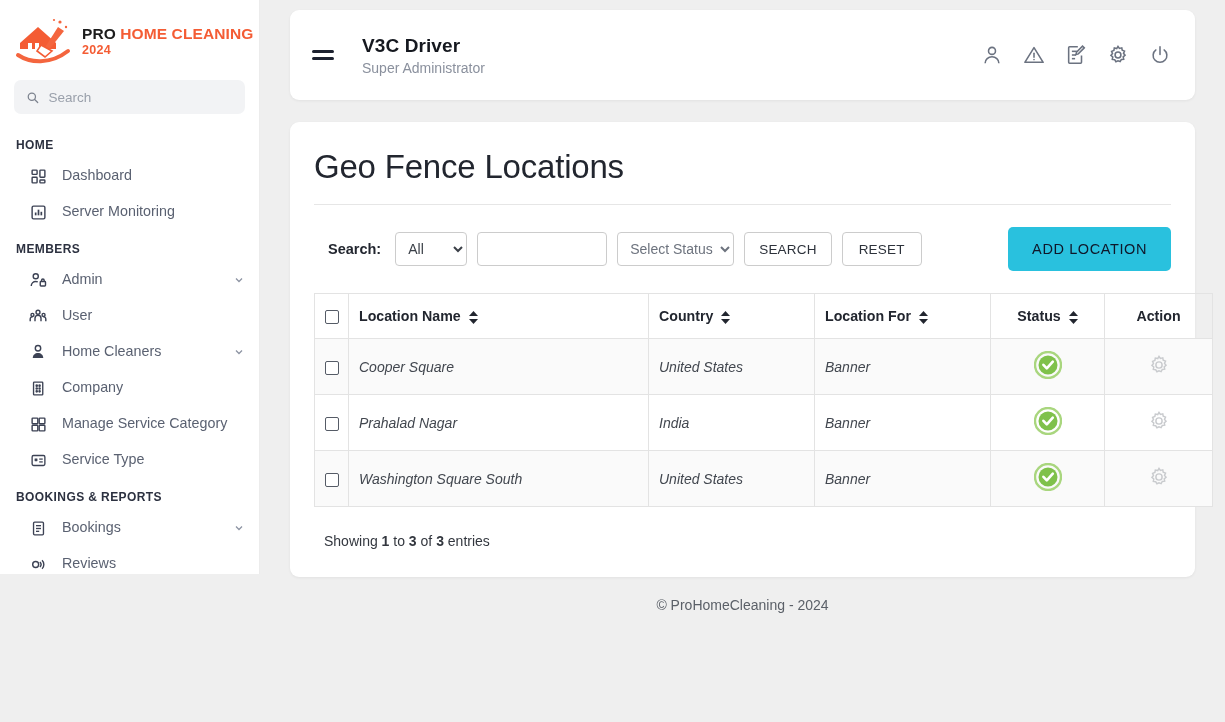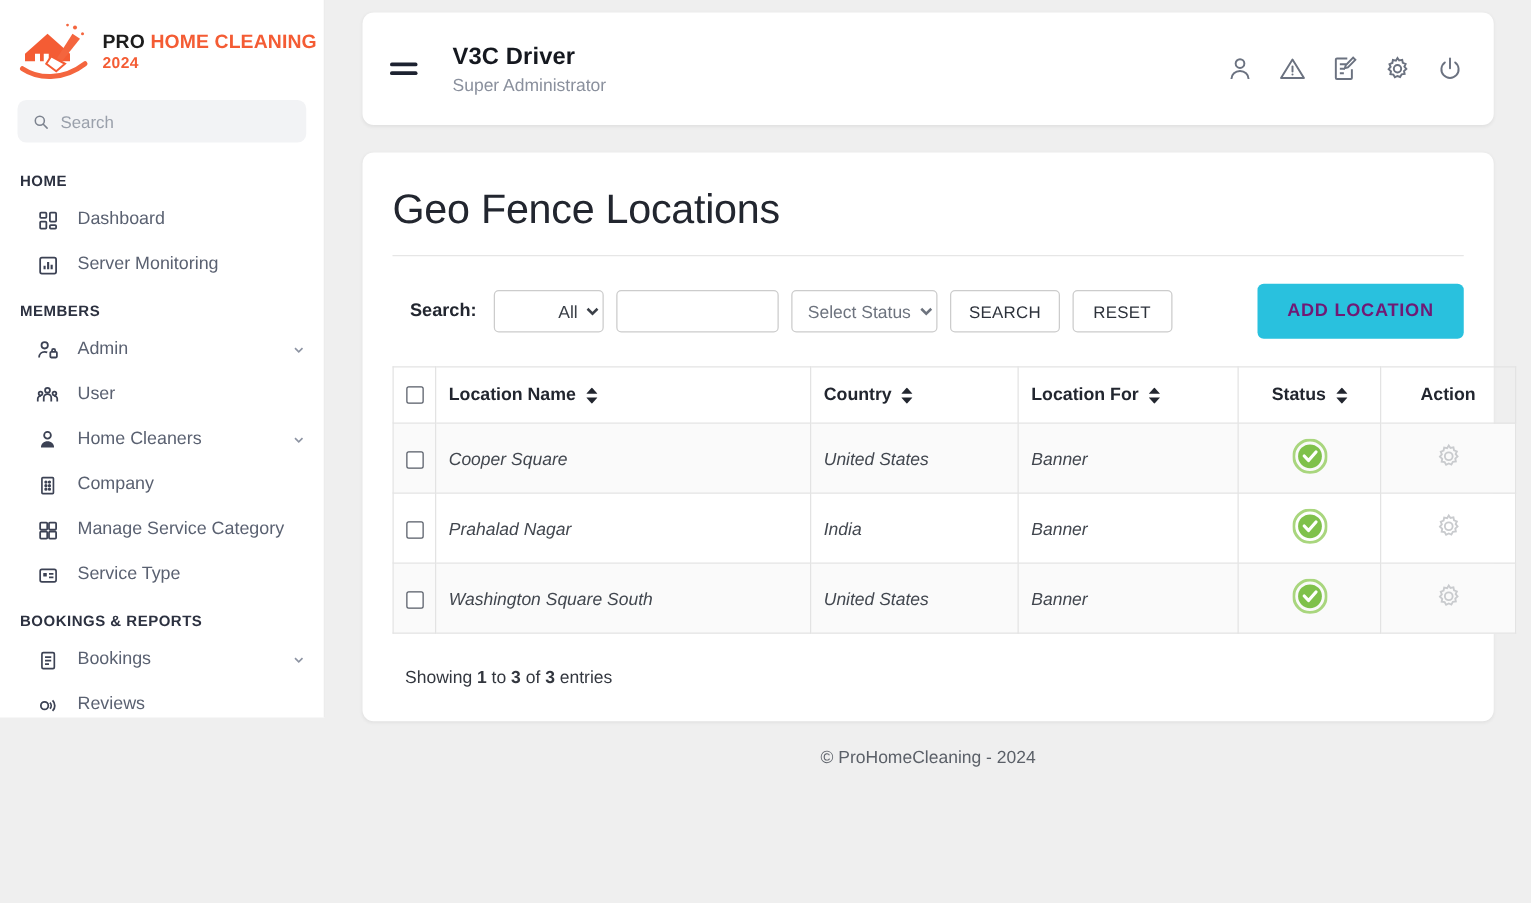--- a/index.html
+++ b/index.html
@@ -77,32 +77,32 @@
   .divider { height: 1px; background: #e6e6e6; margin: 0 0 0 0; }
 
   .filters { display: flex; align-items: center; gap: 10px; padding: 22px 0 22px 14px; }
   .filters .lbl { font-size: 14.5px; font-weight: 700; color: #22262f; margin-right: 4px; }
   .ctl {
     height: 34px; border: 1px solid #ccc; border-radius: 4px; background: #fff;
     font-size: 14px; color: #3b4048; font-family: "Liberation Sans", sans-serif;
     padding: 0 8px; outline: none;
   }
   select.ctl { padding-right: 4px; }
-  .sel-all { width: 88px; text-align: right; }
+  .sel-all { width: 72px; }
   .sel-status { width: 117px; color: #6d737e; }
   .txt-search { width: 130px; }
   .btn-plain {
     height: 34px; min-width: 80px; padding: 0 14px; border: 1px solid #ccc; background: #fff;
     border-radius: 4px; font-size: 13.5px; color: #2d323b; cursor: pointer;
     font-family: "Liberation Sans", sans-serif; letter-spacing: .2px;
   }
   .filters-spacer { flex: 1; }
   .btn-add {
-    background: #29c1de; color: #701a75; border: 0; border-radius: 5px;
-    height: 44px; padding: 0 24px; font-size: 14.5px; font-weight: 700; letter-spacing: .6px;
+    background: #29c1de; color: #0f172a; border: 0; border-radius: 5px;
+    height: 44px; padding: 0 24px; font-size: 14.5px; font-weight: 400; letter-spacing: .6px;
     cursor: pointer; font-family: "Liberation Sans", sans-serif;
   }
 
   
   table.grid { width: 100%; border-collapse: collapse; table-layout: fixed; }
   table.grid th, table.grid td {
     border: 1px solid #e3e3e3; padding: 12px 10px; text-align: left; vertical-align: middle;
   }
   table.grid th {
     font-size: 14.2px; font-weight: 700; color: #22262f; padding-top: 14px; padding-bottom: 14px;

